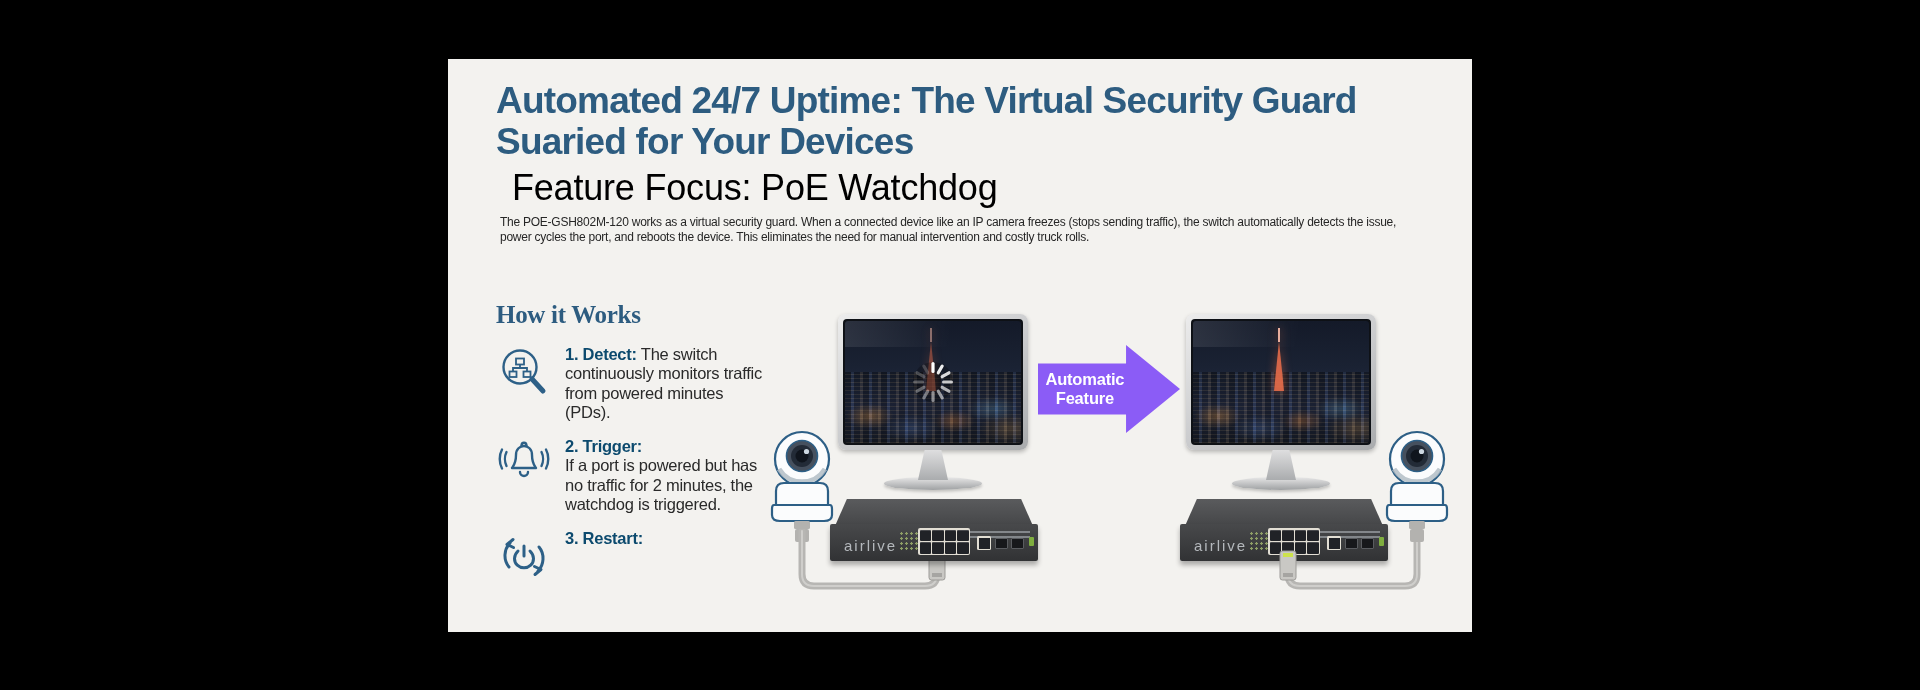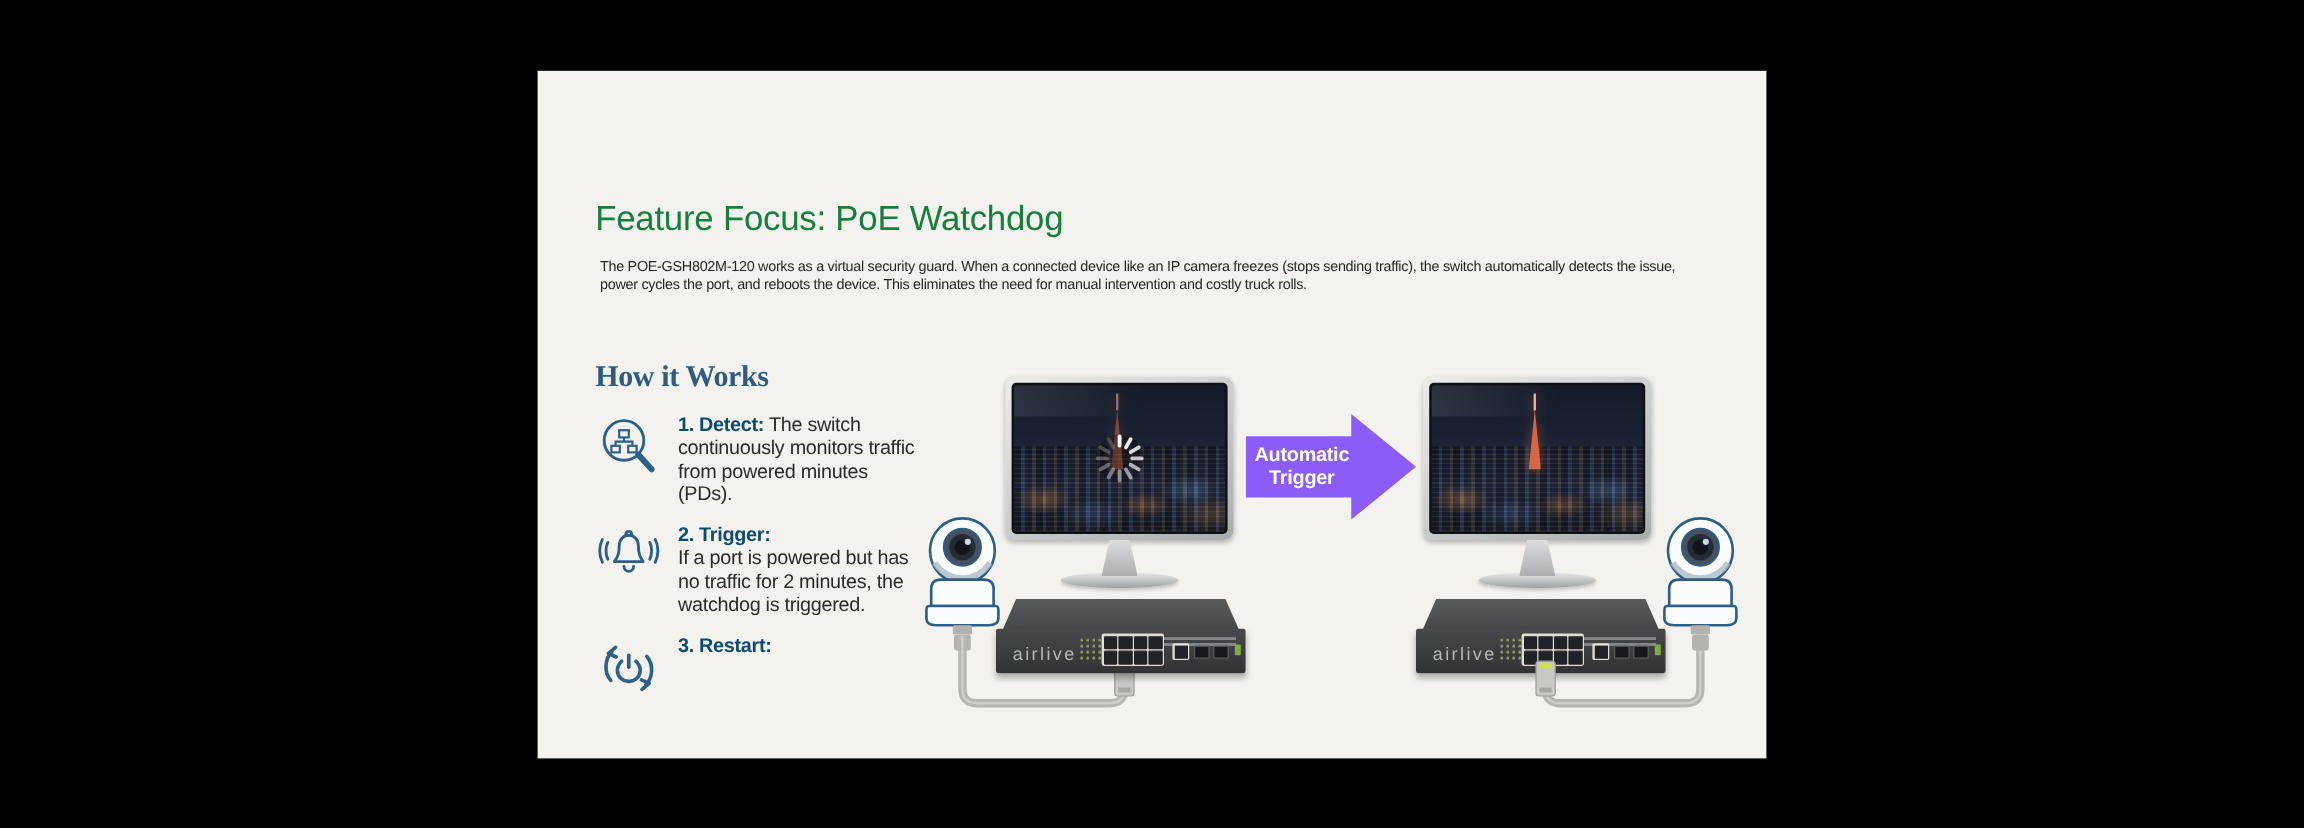--- a/index.html
+++ b/index.html
@@ -3,21 +3,21 @@
 <meta charset="utf-8">
 <style>
   html,body{margin:0;padding:0;background:#000;}
   body{width:1920px;height:690px;overflow:hidden;font-family:"Liberation Sans",sans-serif;}
   .stage{position:relative;width:1920px;height:690px;background:#000;}
   .card{position:absolute;left:448px;top:59px;width:1024px;height:573px;background:#f3f2ef;overflow:hidden;}
 
   
   .headline{position:absolute;left:48px;top:22px;margin:0;color:#2d5c80;font-size:37px;line-height:1.1;font-weight:800;letter-spacing:-0.8px;white-space:nowrap;}
   .headline span{display:block;}
-  .subtitle{position:absolute;left:48px;top:108px;color:#15803d;font-size:29px;font-weight:400;letter-spacing:-0.2px;}
+  .subtitle{position:absolute;left:64px;top:108px;color:#000000;font-size:36px;font-weight:400;letter-spacing:-0.2px;}
   .intro{position:absolute;left:48px;top:152px;width:912px;margin:4px;color:#262626;font-size:12px;line-height:1.22;letter-spacing:-0.25px;font-weight:500;}
   .hiw{position:absolute;left:48px;top:242px;margin:0;color:#2d5c80;font-size:25px;font-weight:800;letter-spacing:-0.3px;font-family:Liberation Serif, serif;}
   .steps{position:absolute;left:48px;top:286px;width:272px;}
   .step{display:flex;gap:13px;margin-bottom:15px;align-items:flex-start;}
   .step-icon{flex:0 0 56px;height:56px;}
   .step-icon svg{width:56px;height:56px;display:block;}
   .step-text{color:#2a2a2a;font-size:16.5px;line-height:1.17;letter-spacing:-0.25px;font-weight:500;}
   .step-text b{font-weight:800;color:#0c4a6e;}
   .label-block b{display:block;}
 
@@ -81,20 +81,24 @@
   .cable.k-left{left:340px;top:470px;}
   .cable.k-right{left:818px;top:470px;}
   .cable svg{width:170px;height:75px;display:block;}
 </style>
 </head>
 <body>
 
 <div class="stage">
   <div class="card">
 
+    <h1 class="headline">
+      <span>Automated 24/7 Uptime: The Virtual Security Guard</span>
+      <span>Suaried for Your Devices</span>
+    </h1>
 
     <div class="subtitle">Feature Focus: PoE Watchdog</div>
 
     <p class="intro">The POE-GSH802M-120 works as a virtual security guard. When a connected device like an IP camera freezes (stops sending traffic), the switch automatically detects the issue, power cycles the port, and reboots the device. This eliminates the need for manual intervention and costly truck rolls.</p>
 
     <h2 class="hiw">How it Works</h2>
 
     <div class="steps">
 
       <div class="step">
@@ -181,21 +185,21 @@
             </div>
           </div>
         </div>
         <div class="mon-neck"></div>
         <div class="mon-base"></div>
       </div>
 
       <div class="arrow">
         <div class="arrow-label">
           <span>Automatic</span>
-          <span>Trigger</span>
+          <span>Feature</span>
         </div>
       </div>
 
       <div class="monitor m-right">
         <div class="mon-frame">
           <div class="mon-bezel">
             <div class="mon-screen" title="Live camera feed restored">
               <div class="tower">
                   <i></i>
                 </div>

